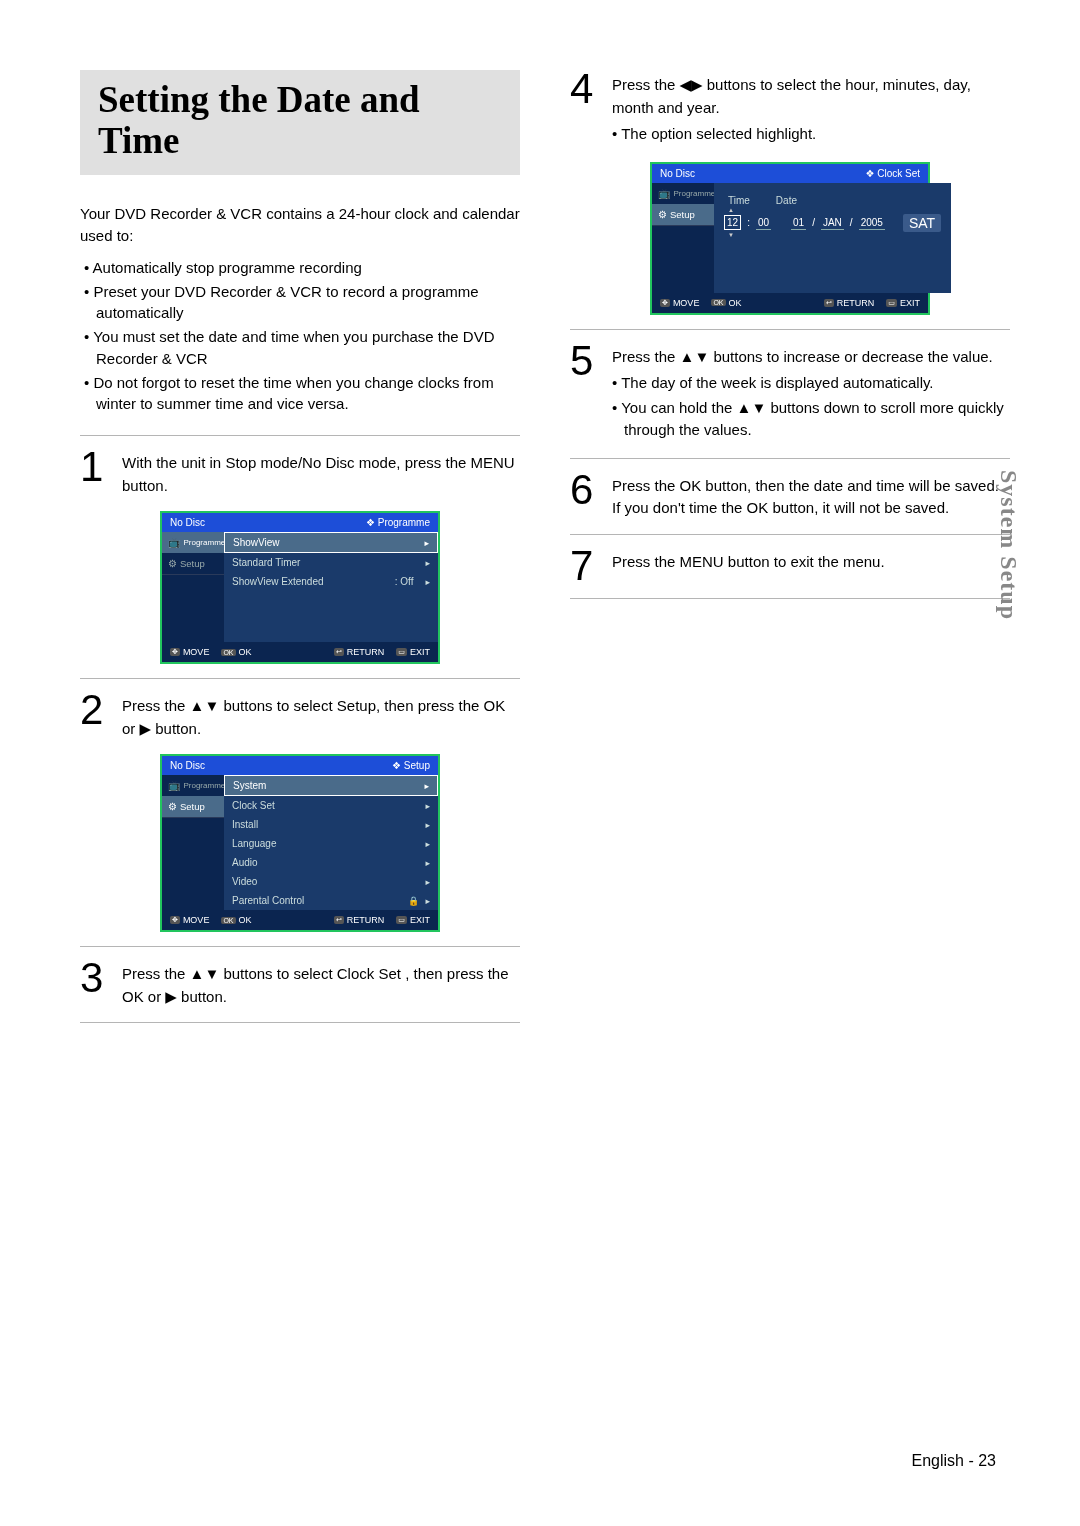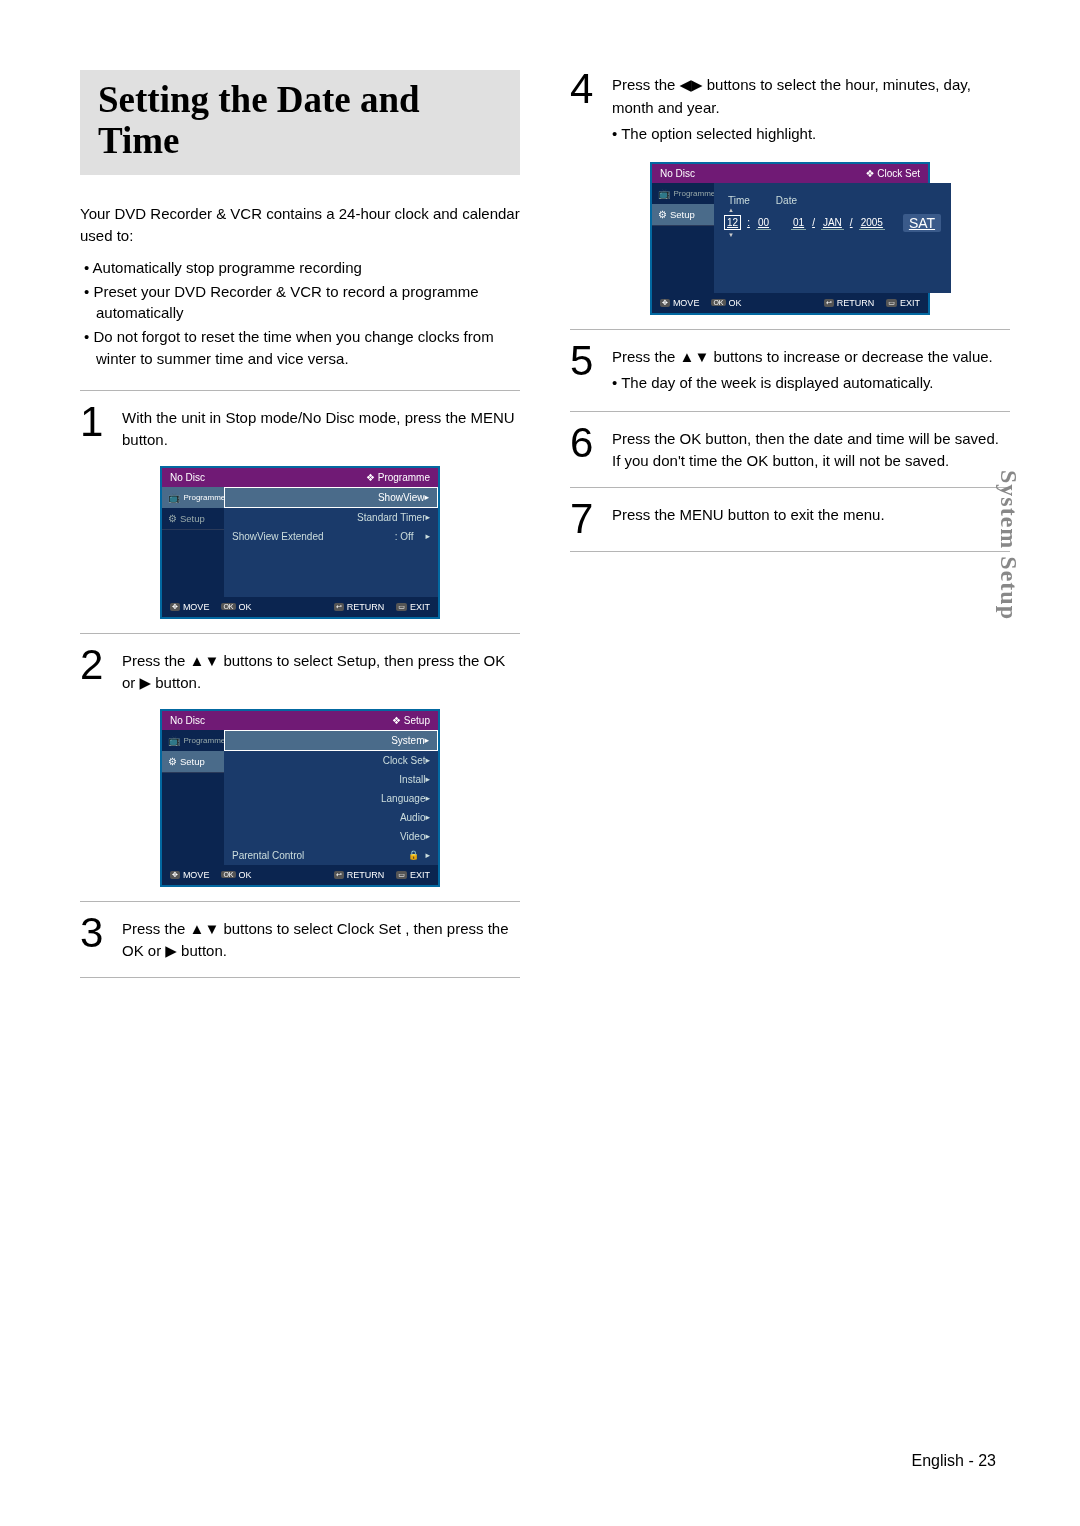--- a/index.html
+++ b/index.html
@@ -38,45 +38,45 @@
   .step-num { font-size: 42px; font-weight: normal; line-height: 0.9; font-family: Arial, sans-serif; min-width: 32px; }
   .step-body { font-size: 15px; line-height: 1.5; flex: 1; padding-top: 4px; }
   .step-bullets { list-style: none; margin-top: 4px; }
   .step-bullets li { font-size: 15px; line-height: 1.5; padding-left: 12px; text-indent: -12px; margin-bottom: 2px; }
   .step-bullets li::before { content: "• "; }
 
   
   .osd {
     width: 280px;
     margin: 14px auto 6px auto;
-    border: 2px solid #0369a1;
-    background: #701a75;
+    border: 2px solid #22c55e;
+    background: #1d4ed8;
     font-family: Arial, sans-serif;
     font-size: 11px;
     color: #fff;
   }
   .osd-top { display: flex; justify-content: space-between; align-items: center; padding: 4px 8px; }
   .osd-top .left { font-size: 10px; }
   .osd-top .right { font-size: 10px; }
   .osd-body { display: flex; min-height: 110px; }
   .osd-side { width: 62px; background: #0b2550; display: flex; flex-direction: column; }
   .side-item { padding: 5px 6px; font-size: 9.5px; color: #9aa; display: flex; align-items: center; gap: 3px; }
   .side-item.sel { background: #4a6b8a; color: #fff; }
   .side-item .tvicon, .side-item .gearicon { font-size: 10px; }
   .side-item.spacer { flex: 1; border-top: 1px solid #2a3a5a; padding: 0; }
   .osd-main { flex: 1; background: #1a3a6a; padding: 0; display: flex; flex-direction: column; }
-  .osd-row { display: flex; justify-content: flex-end; align-items: center; padding: 4px 8px; font-size: 10px; color: #cdd; border-bottom: 0; }
+  .osd-row { display: flex; justify-content: space-between; align-items: center; padding: 4px 8px; font-size: 10px; color: #cdd; border-bottom: 0; }
   .osd-row.sel { background: #4a6b8a; border: 1px solid #fff; color: #fff; }
   .osd-row .arrow { font-size: 9px; }
   .osd-row .lock { font-size: 9px; margin-left: auto; margin-right: 6px; }
   .osd-main-clock {
     flex: 1; background: #1a3a6a; padding: 12px 10px; display: flex; flex-direction: column; gap: 8px;
   }
   .clock-head { display: flex; gap: 26px; font-size: 10px; color: #cdd; padding-left: 4px; }
-  .clock-vals { display: flex; align-items: center; gap: 6px; font-size: 10px; text-decoration: underline; }
+  .clock-vals { display: flex; align-items: center; gap: 6px; font-size: 10px; }
   .clock-vals .boxed { border-bottom: 1px solid #8aa; padding: 1px 2px; position: relative; }
   .clock-vals .boxed.sel { border: 1px solid #fff; }
   .clock-vals .sat { background: #3a5a8a; padding: 1px 6px; border-radius: 2px; font-size: 14px; }
   .clock-updown::before { content: "▲"; position: absolute; top: -9px; left: 3px; font-size: 6px; color: #ccc; }
   .clock-updown::after { content: "▼"; position: absolute; bottom: -9px; left: 3px; font-size: 6px; color: #ccc; }
   .osd-bottom { display: flex; gap: 12px; padding: 5px 8px; font-size: 9px; background: #0b2550; align-items: center; }
   .osd-bottom .btn { display: flex; align-items: center; gap: 3px; }
   .osd-bottom .icon { background: #555; border-radius: 2px; padding: 0 2px; font-size: 7px; }
 
   .side-tab {
@@ -105,20 +105,21 @@
   <div class="col">
 
     <div class="title-block">
       <h1>Setting the Date and Time</h1>
     </div>
 
     <p class="intro">Your DVD Recorder &amp; VCR contains a 24-hour clock and calendar used to:</p>
     <ul class="bullets">
       <li>Automatically stop programme recording</li>
       <li>Preset your DVD Recorder &amp; VCR to record a programme automatically</li>
+      <li>You must set the date and time when you purchase the DVD Recorder &amp; VCR</li>
       <li>Do not forgot to reset the time when you change clocks from winter to summer time and vice versa.</li>
     </ul>
 
     <hr class="sep">
 
     <div class="step">
       <div class="step-num">1</div>
       <div class="step-body">With the unit in Stop mode/No Disc mode, press the MENU button.</div>
     </div>
 
@@ -331,20 +332,21 @@
     </div>
 
     <hr class="sep2">
 
     <div class="step">
       <div class="step-num">5</div>
       <div class="step-body">
         <span>Press the ▲▼ buttons to increase or decrease the value.</span>
         <ul class="step-bullets">
           <li>The day of the week is displayed automatically.</li>
+          <li>You can hold the ▲▼ buttons down to scroll more quickly through the values.</li>
         </ul>
       </div>
     </div>
 
     <hr class="sep2">
 
     <div class="step">
       <div class="step-num">6</div>
       <div class="step-body">Press the OK button, then the date and time will be saved. If you don't time the OK button, it will not be saved.</div>
     </div>

